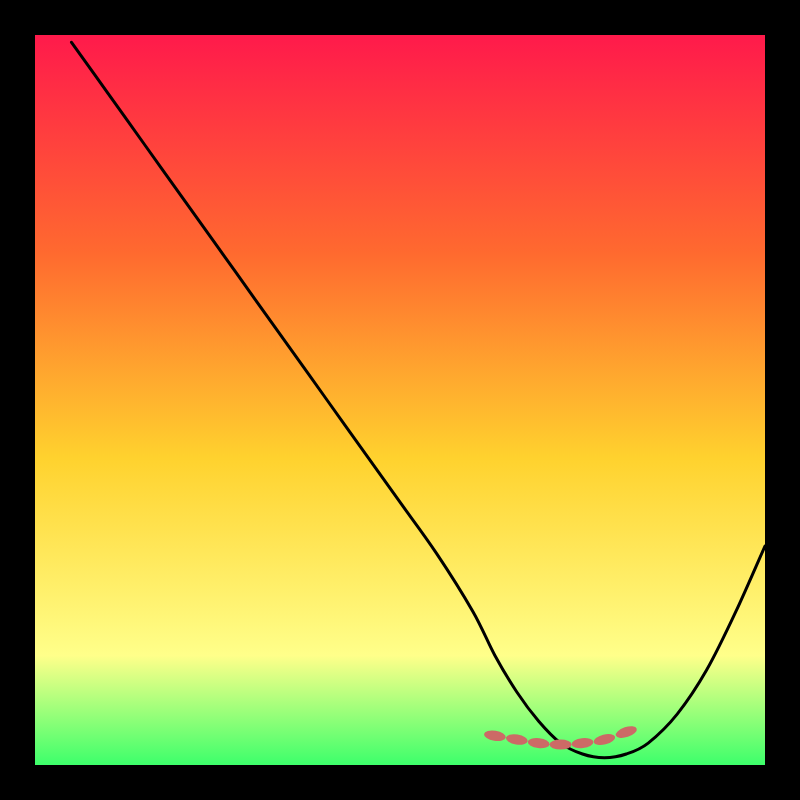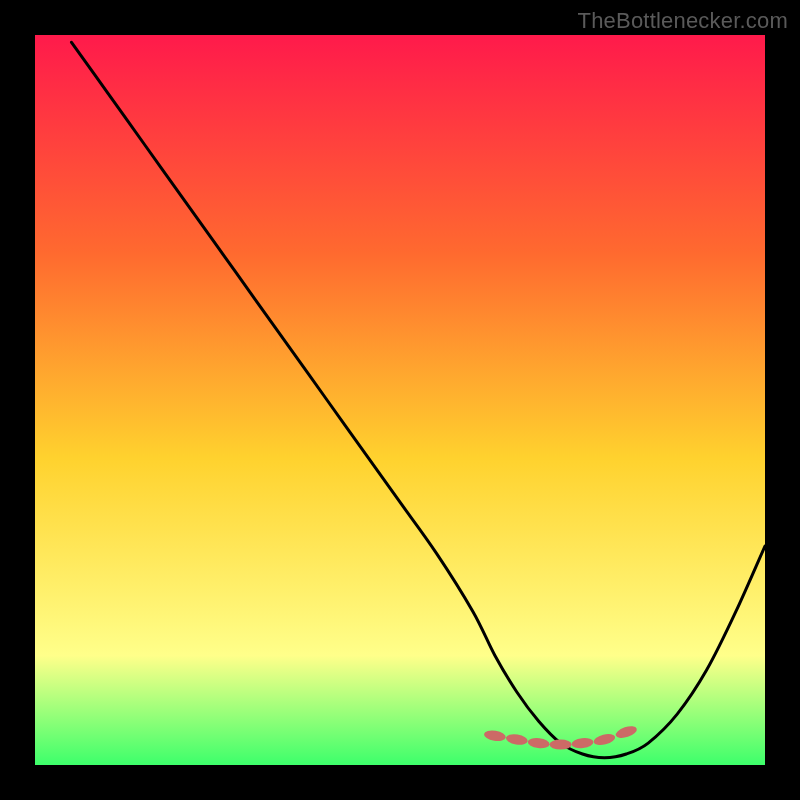--- a/index.html
+++ b/index.html
@@ -32,21 +32,20 @@
     font-weight: 500;
     letter-spacing: 0.2px;
   }
   svg { display: block; }
 </style>
 </head>
 <body>
 
 <div class="outer" style="background: rgb(0, 0, 0);">
 
-  <div class="source-label" style="color: rgb(90, 90, 90);">TheBottlenecker.com</div>
 
   <div class="plot-area">
     <svg id="chart-svg" width="730" height="730" viewBox="0 0 730 730">
       <defs>
         <linearGradient id="bgGrad" x1="0" y1="0" x2="0" y2="1">
           <stop id="g0" offset="0%" stop-color="#ff1a4b"></stop>
           <stop id="g1" offset="30%" stop-color="#ff6a2f"></stop>
           <stop id="g2" offset="58%" stop-color="#ffd22e"></stop>
           <stop id="g3" offset="85%" stop-color="#ffff8a"></stop>
           <stop id="g4" offset="100%" stop-color="#3dff6b"></stop>

